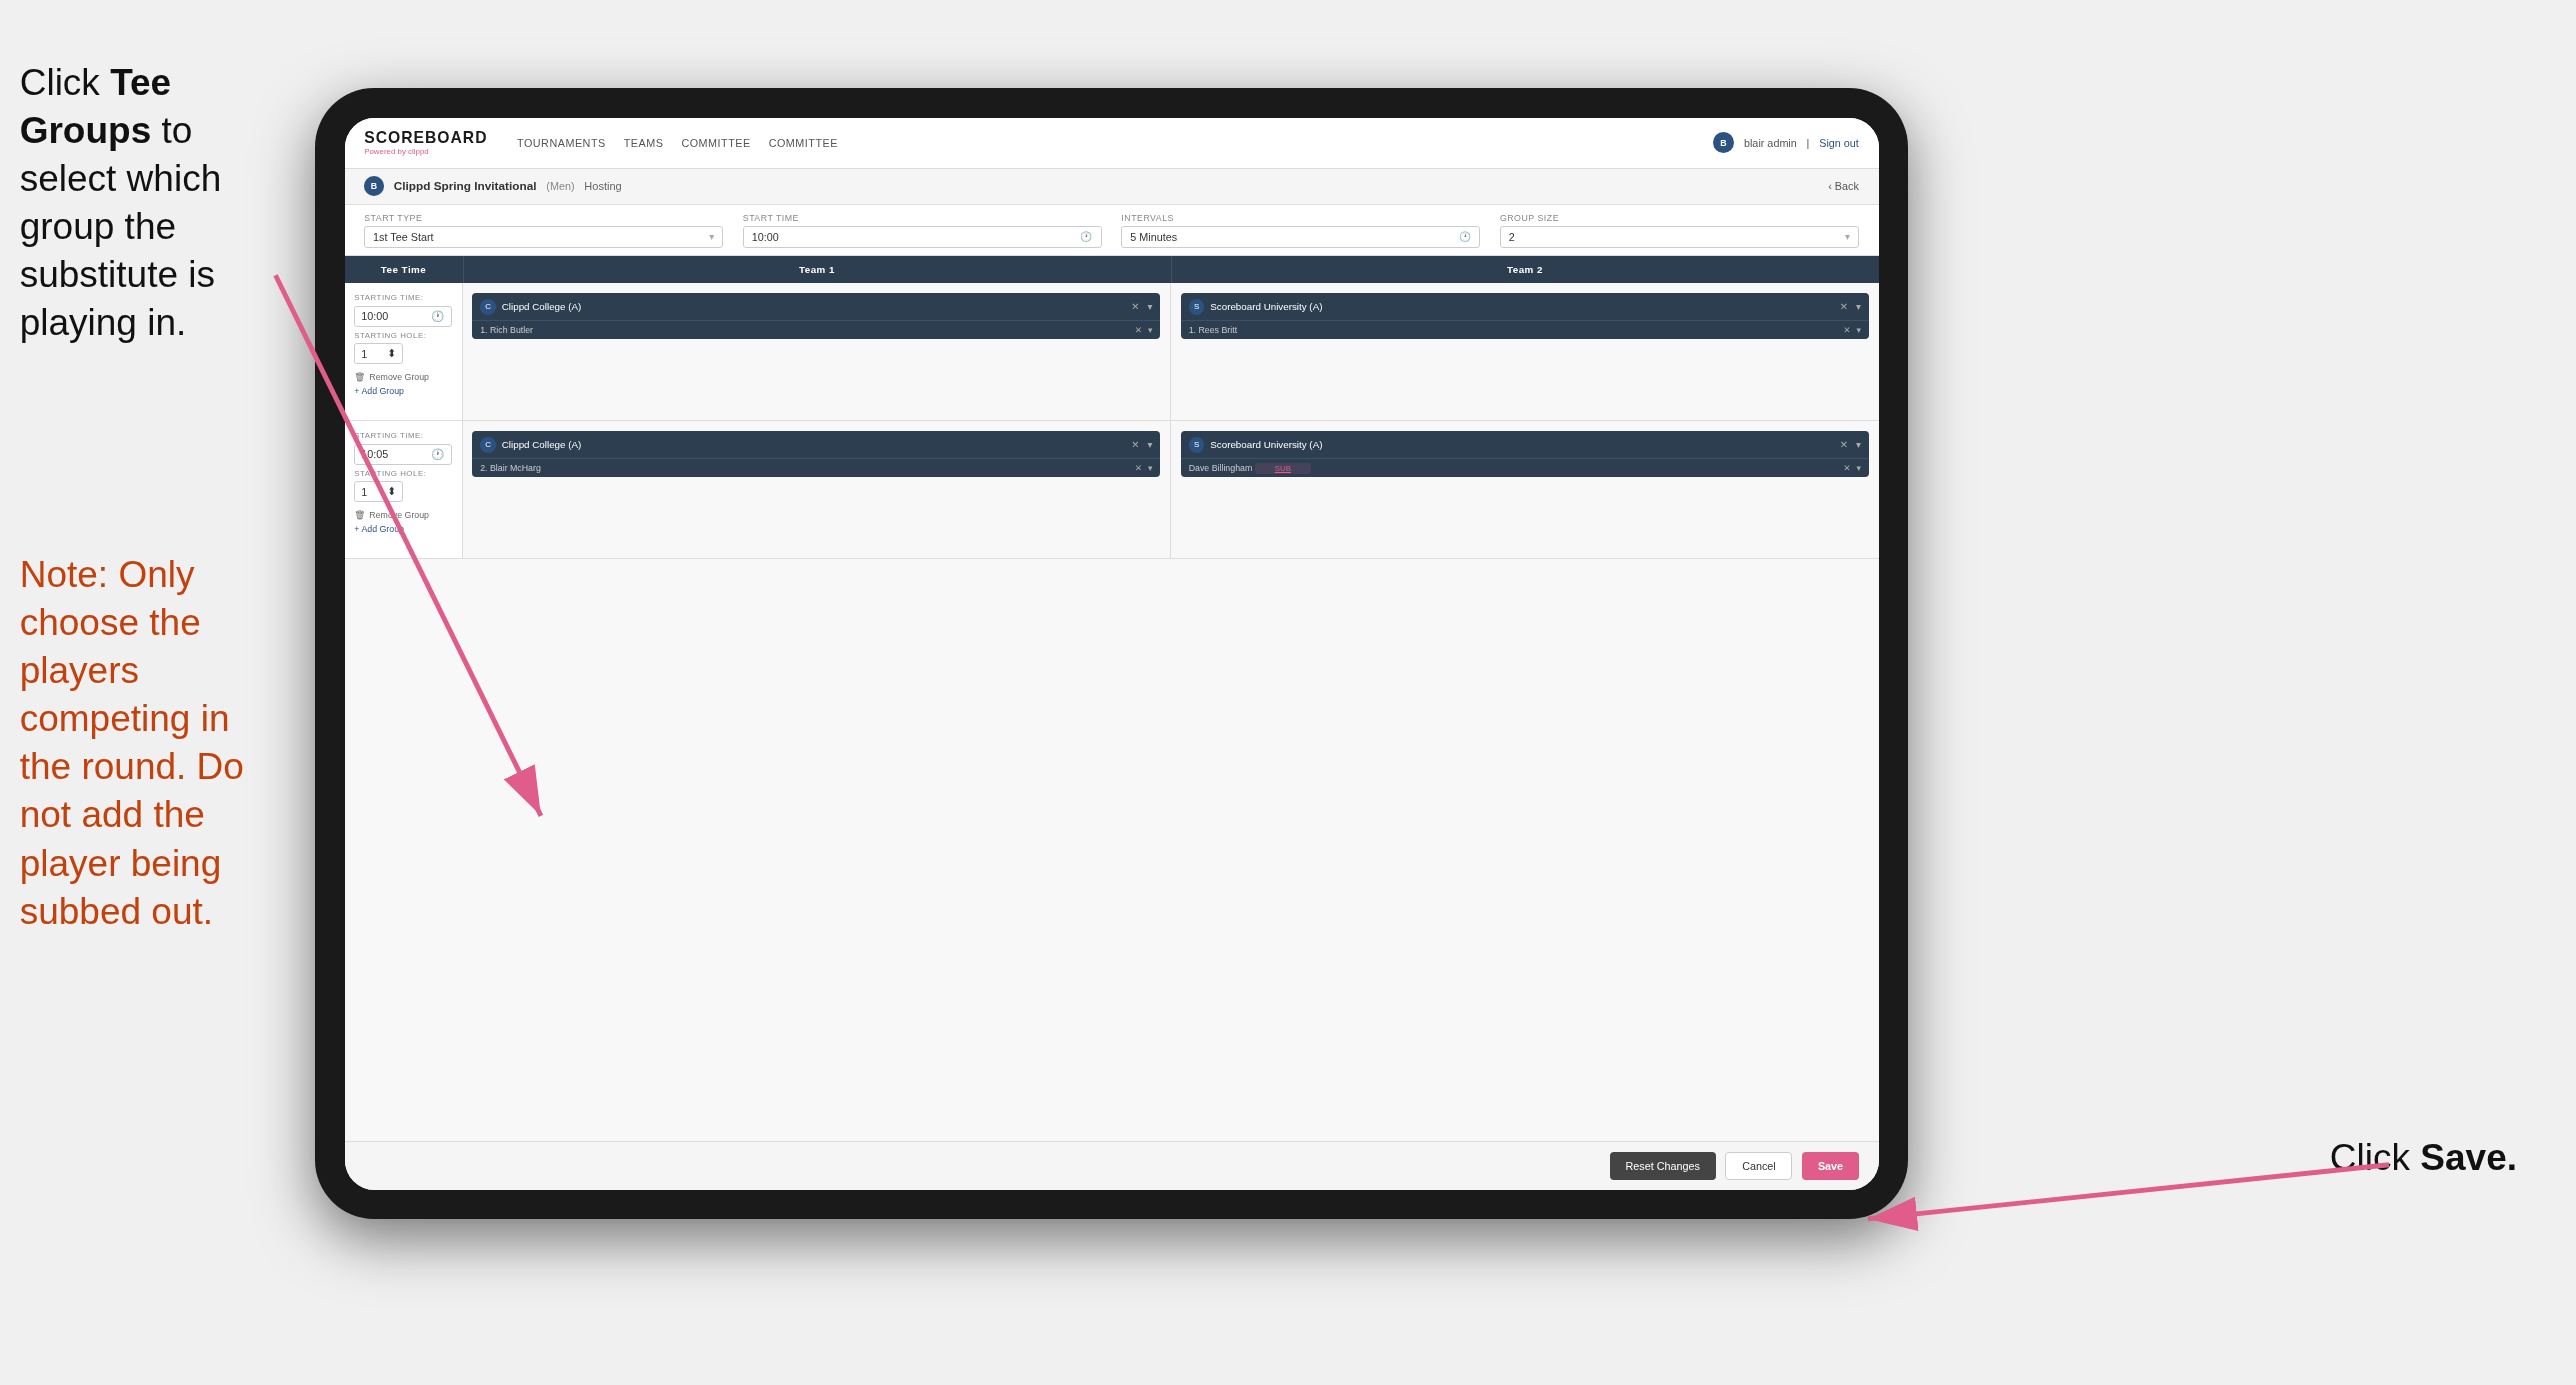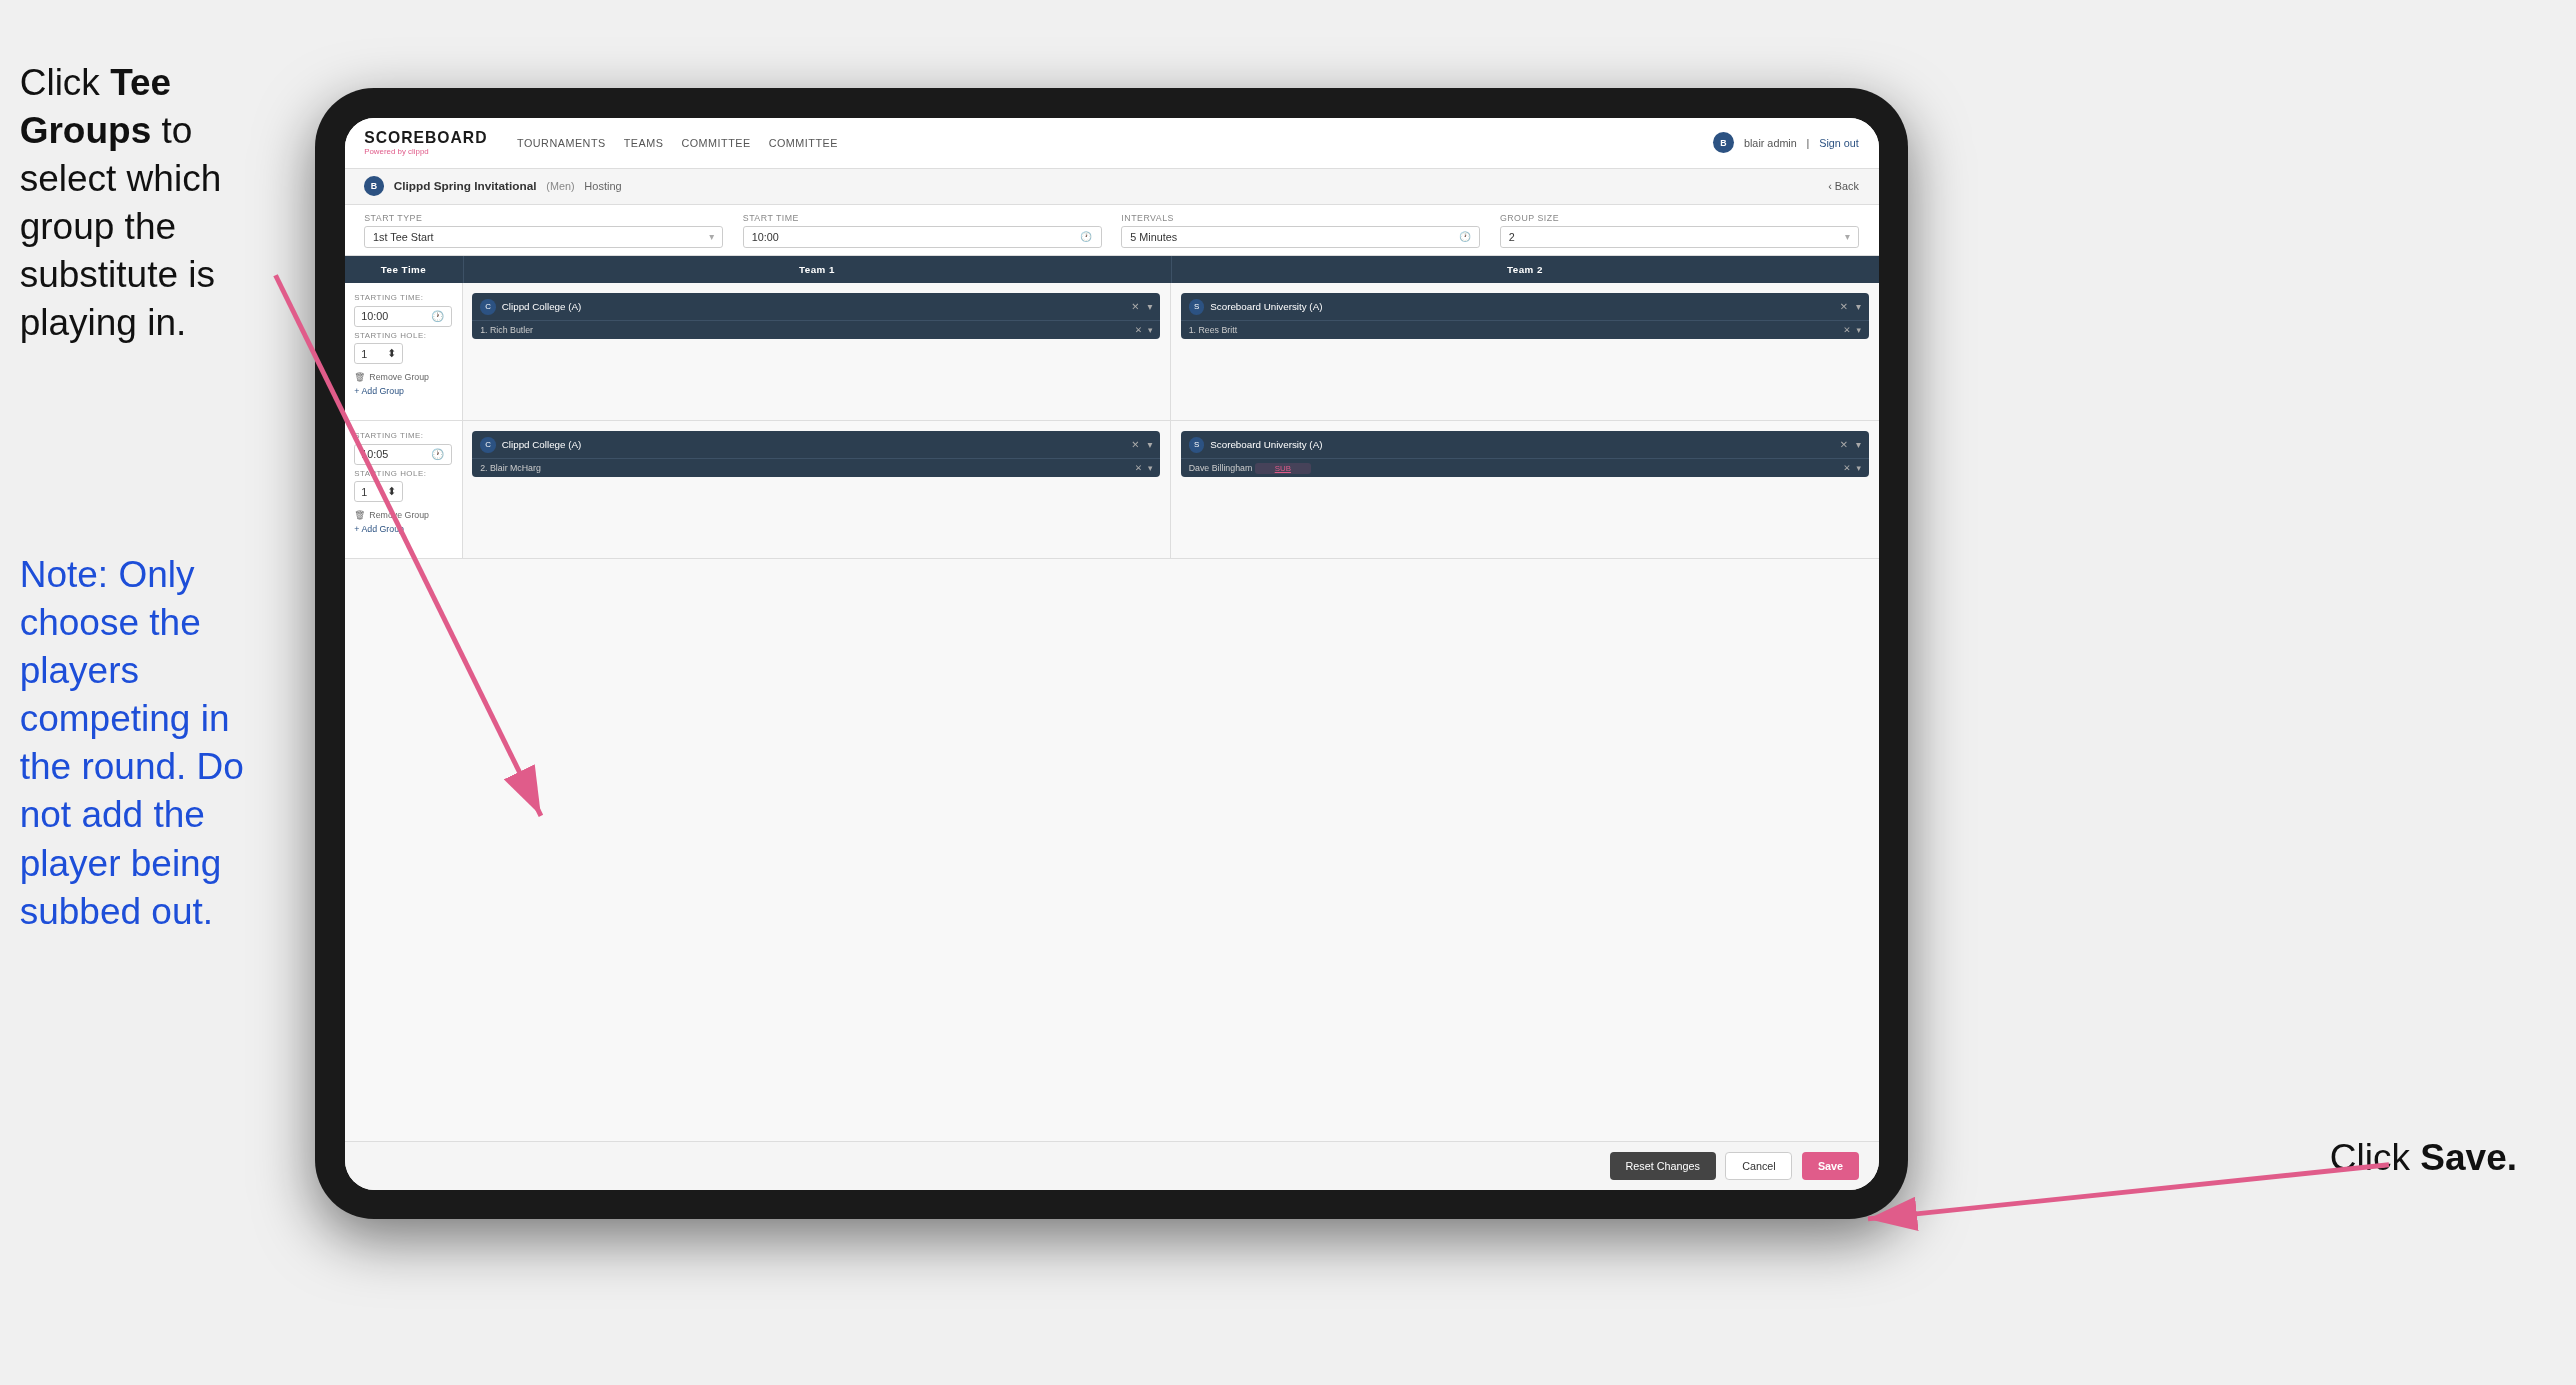--- a/index.html
+++ b/index.html
@@ -26,21 +26,21 @@
     .instruction-area .bold { font-weight: 800; }
 
     .note-area {
       position: absolute;
       left: 0;
       top: 551px;
       width: 305px;
       padding: 0 19.7px;
       font-size: 37px;
       line-height: 1.3;
-      color: #1d4ed8;
+      color: #c2410c;
     }
 
     
     .tablet-frame {
       position: absolute;
       left: 315px;
       top: 88px;
       width: 1593px;
       height: 1131px;
       background: #1a1a1a;

